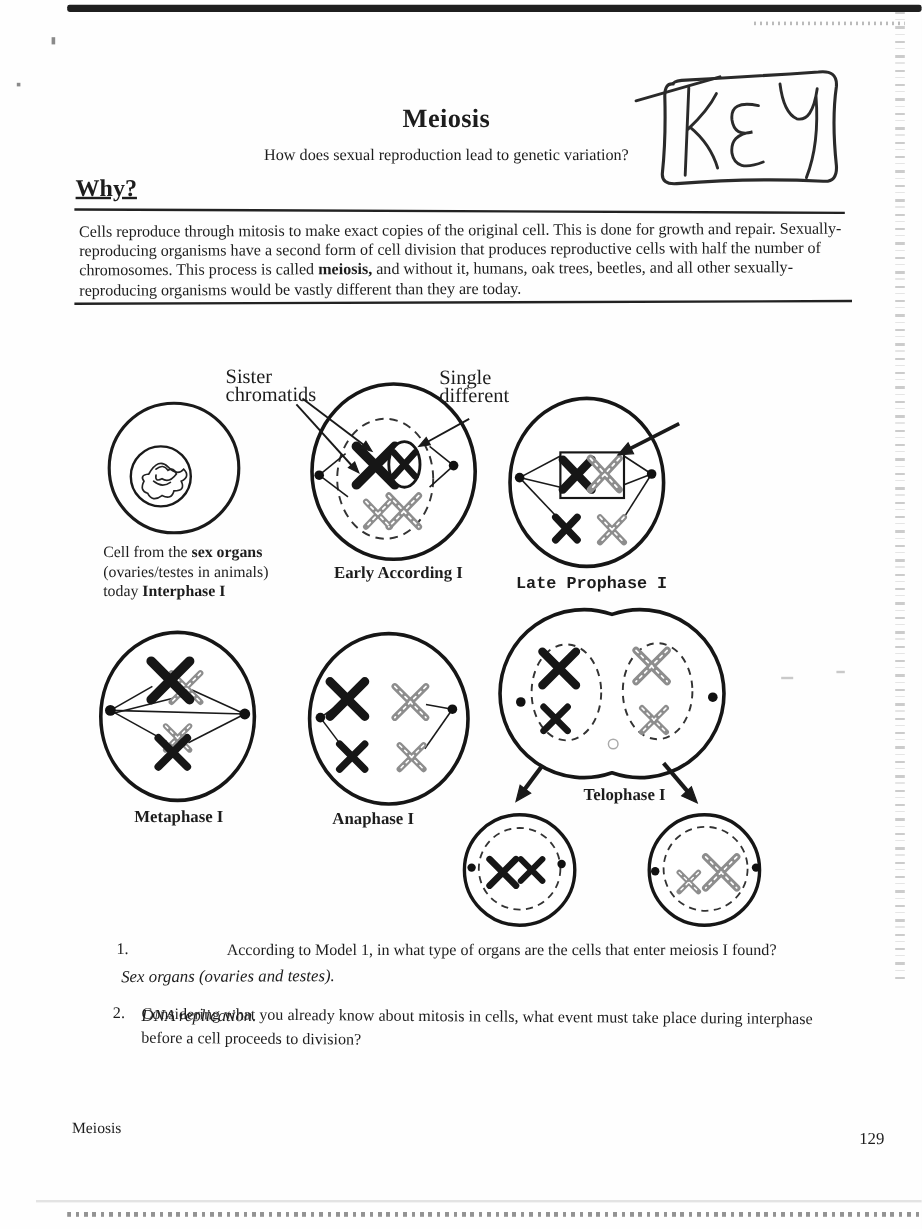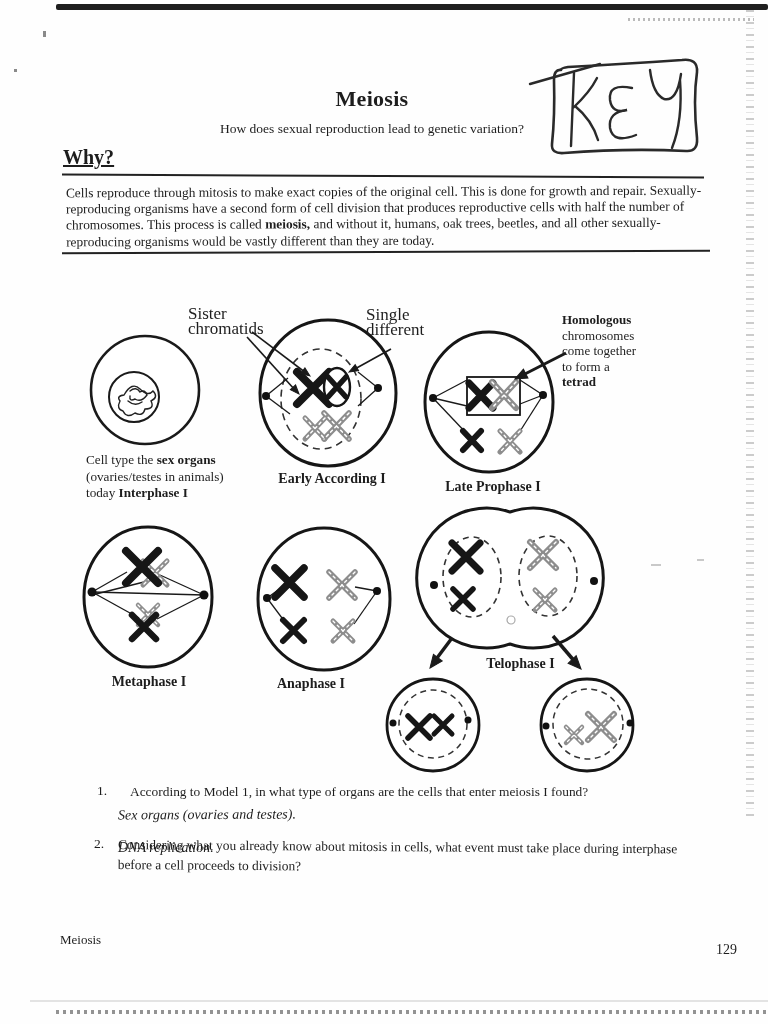--- a/index.html
+++ b/index.html
@@ -74,21 +74,21 @@
   <svg class="abs" style="left:88px;top:333px;" width="116" height="116" viewBox="0 0 116 116">
     <circle cx="57" cy="57" r="54" fill="#fff" stroke="#1a1a1a" stroke-width="2.6"></circle>
     <circle cx="46" cy="64" r="25" fill="none" stroke="#1a1a1a" stroke-width="2"></circle>
     <g fill="none" stroke="#222" stroke-width="1.4" stroke-linecap="round">
       <path d="M36 62 q8 -14 16 -6 t13 2 q6 6 -2 10 q4 8 -6 8 q-2 8 -10 4 q-8 6 -12 -2 q-7 -2 -3 -10 q-4 -5 4 -6"></path>
       <path d="M42 58 q6 -5 10 1 q5 -3 7 3 q-6 8 -12 4 q-6 3 -5 -3"></path>
       <path d="M40 68 q7 6 14 1"></path>
     </g>
   </svg>
   <div class="abs icap" style="left:86px;top:452px;width:175px;">
-    <div><span>Cell type the </span><span class="b">sex organs</span></div>
+    <div><span>Cell from the </span><span class="b">sex organs</span></div>
     <div><span>(ovaries/testes in animals)</span></div>
     <div><span>today </span><span class="b">Interphase I</span></div>
   </div>
 
   <svg class="abs" style="left:258px;top:318px;" width="142" height="150" viewBox="0 0 142 150">
     <ellipse cx="70" cy="75" rx="68" ry="73" fill="#fff" stroke="#161616" stroke-width="3"></ellipse>
     <ellipse cx="63" cy="81" rx="40" ry="50" fill="none" stroke="#333" stroke-width="1.6" stroke-dasharray="7 5"></ellipse>
     <g stroke="#1a1a1a" stroke-width="1.3">
       <line x1="8" y1="78" x2="30" y2="60"></line>
         <line x1="8" y1="78" x2="32" y2="96"></line>
@@ -125,36 +125,29 @@
     <g stroke-linecap="round">
       <path d="M68 52 L92 78 M92 52 L68 78" stroke="#8d8d8d" stroke-width="6"></path>
       <path d="M68 52 L92 78 M92 52 L68 78" stroke="#fff" stroke-width="1.5" stroke-dasharray="2.5 3.5"></path>
     </g>
     <path d="M39 101 L57 120 M57 101 L39 120" stroke="#161616" stroke-width="6" stroke-linecap="round"></path>
     <g stroke-linecap="round">
       <path d="M76 101 L96 122 M96 101 L76 122" stroke="#8d8d8d" stroke-width="5"></path>
       <path d="M76 101 L96 122 M96 101 L76 122" stroke="#fff" stroke-width="1.4" stroke-dasharray="2.5 3.5"></path>
     </g>
   </svg>
-  <div class="abs ctr cap" style="left:428px;top:479px;width:130px;">Late Prophase I</div>
+  <div class="abs ctr cap" style="left:428px;top:479px;width:130px;font-family:Liberation Mono, monospace;">Late Prophase I</div>
 
   <div class="abs lbl" style="left:188px;top:306px;">
     <div>Sister</div>
     <div>chromatids</div>
   </div>
   <div class="abs lbl" style="left:366px;top:307px;">
     <div>Single</div>
     <div>different</div>
-  </div>
-  <div class="abs hlbl" style="left:562px;top:312px;">
-    <div class="b">Homologous</div>
-    <div>chromosomes</div>
-    <div>come together</div>
-    <div>to form a</div>
-    <div class="b">tetrad</div>
   </div>
 
   <svg class="abs" style="left:82px;top:526px;" width="134" height="144" viewBox="0 0 134 144">
     <ellipse cx="66" cy="71" rx="64" ry="70" fill="#fff" stroke="#161616" stroke-width="3"></ellipse>
     <g stroke="#1a1a1a" stroke-width="1.3">
       <line x1="10" y1="66" x2="45" y2="46"></line>
         <line x1="10" y1="66" x2="57" y2="92"></line>
       <line x1="10" y1="66" x2="122" y2="69"></line>
         <line x1="10" y1="69" x2="78" y2="52"></line>
       <line x1="122" y1="69" x2="78" y2="49"></line>
@@ -259,22 +252,22 @@
         <polygon points="0,0 -13,-5.5 -13,5.5" transform="translate(430,668) rotate(127)"></polygon>
       </g>
       <g>
         <line x1="553" y1="636" x2="576" y2="663" stroke-width="3.5"></line>
         <polygon points="0,0 -13,-5.5 -13,5.5" transform="translate(581,669) rotate(47)"></polygon>
       </g>
     </g>
   </svg>
 
   <div class="abs qnum" style="left:97px;top:783px;">1.</div>
-  <div class="abs qtext" style="left:130px;top:782px;width:600px;">According to Model 1, in what type of organs are the cells that enter meiosis I found?</div>
-  <div class="abs ans" style="left:118px;top:807px;transform:rotate(-.3deg);">Sex organs (ovaries and testes).</div>
+  <div class="abs qtext" style="left:118px;top:782px;width:600px;text-align:center;">According to Model 1, in what type of organs are the cells that enter meiosis I found?</div>
+  <div class="abs ans" style="left:101px;top:807px;transform:rotate(-.3deg);">Sex organs (ovaries and testes).</div>
 
   <div class="abs qnum" style="left:94px;top:836px;">2.</div>
   <div class="abs qtext" style="left:118px;top:835px;width:585px;transform:rotate(.45deg);transform-origin:left top;">Considering what you already know about mitosis in cells, what event must take place during interphase before a cell proceeds to division?</div>
   <div class="abs ans" style="left:118px;top:840px;">DNA replication.</div>
 
   <div class="abs footer" style="left:60px;top:932px;">Meiosis</div>
   <div class="abs pgnum" style="left:716px;top:942px;">129</div>
 
 </div>
 

